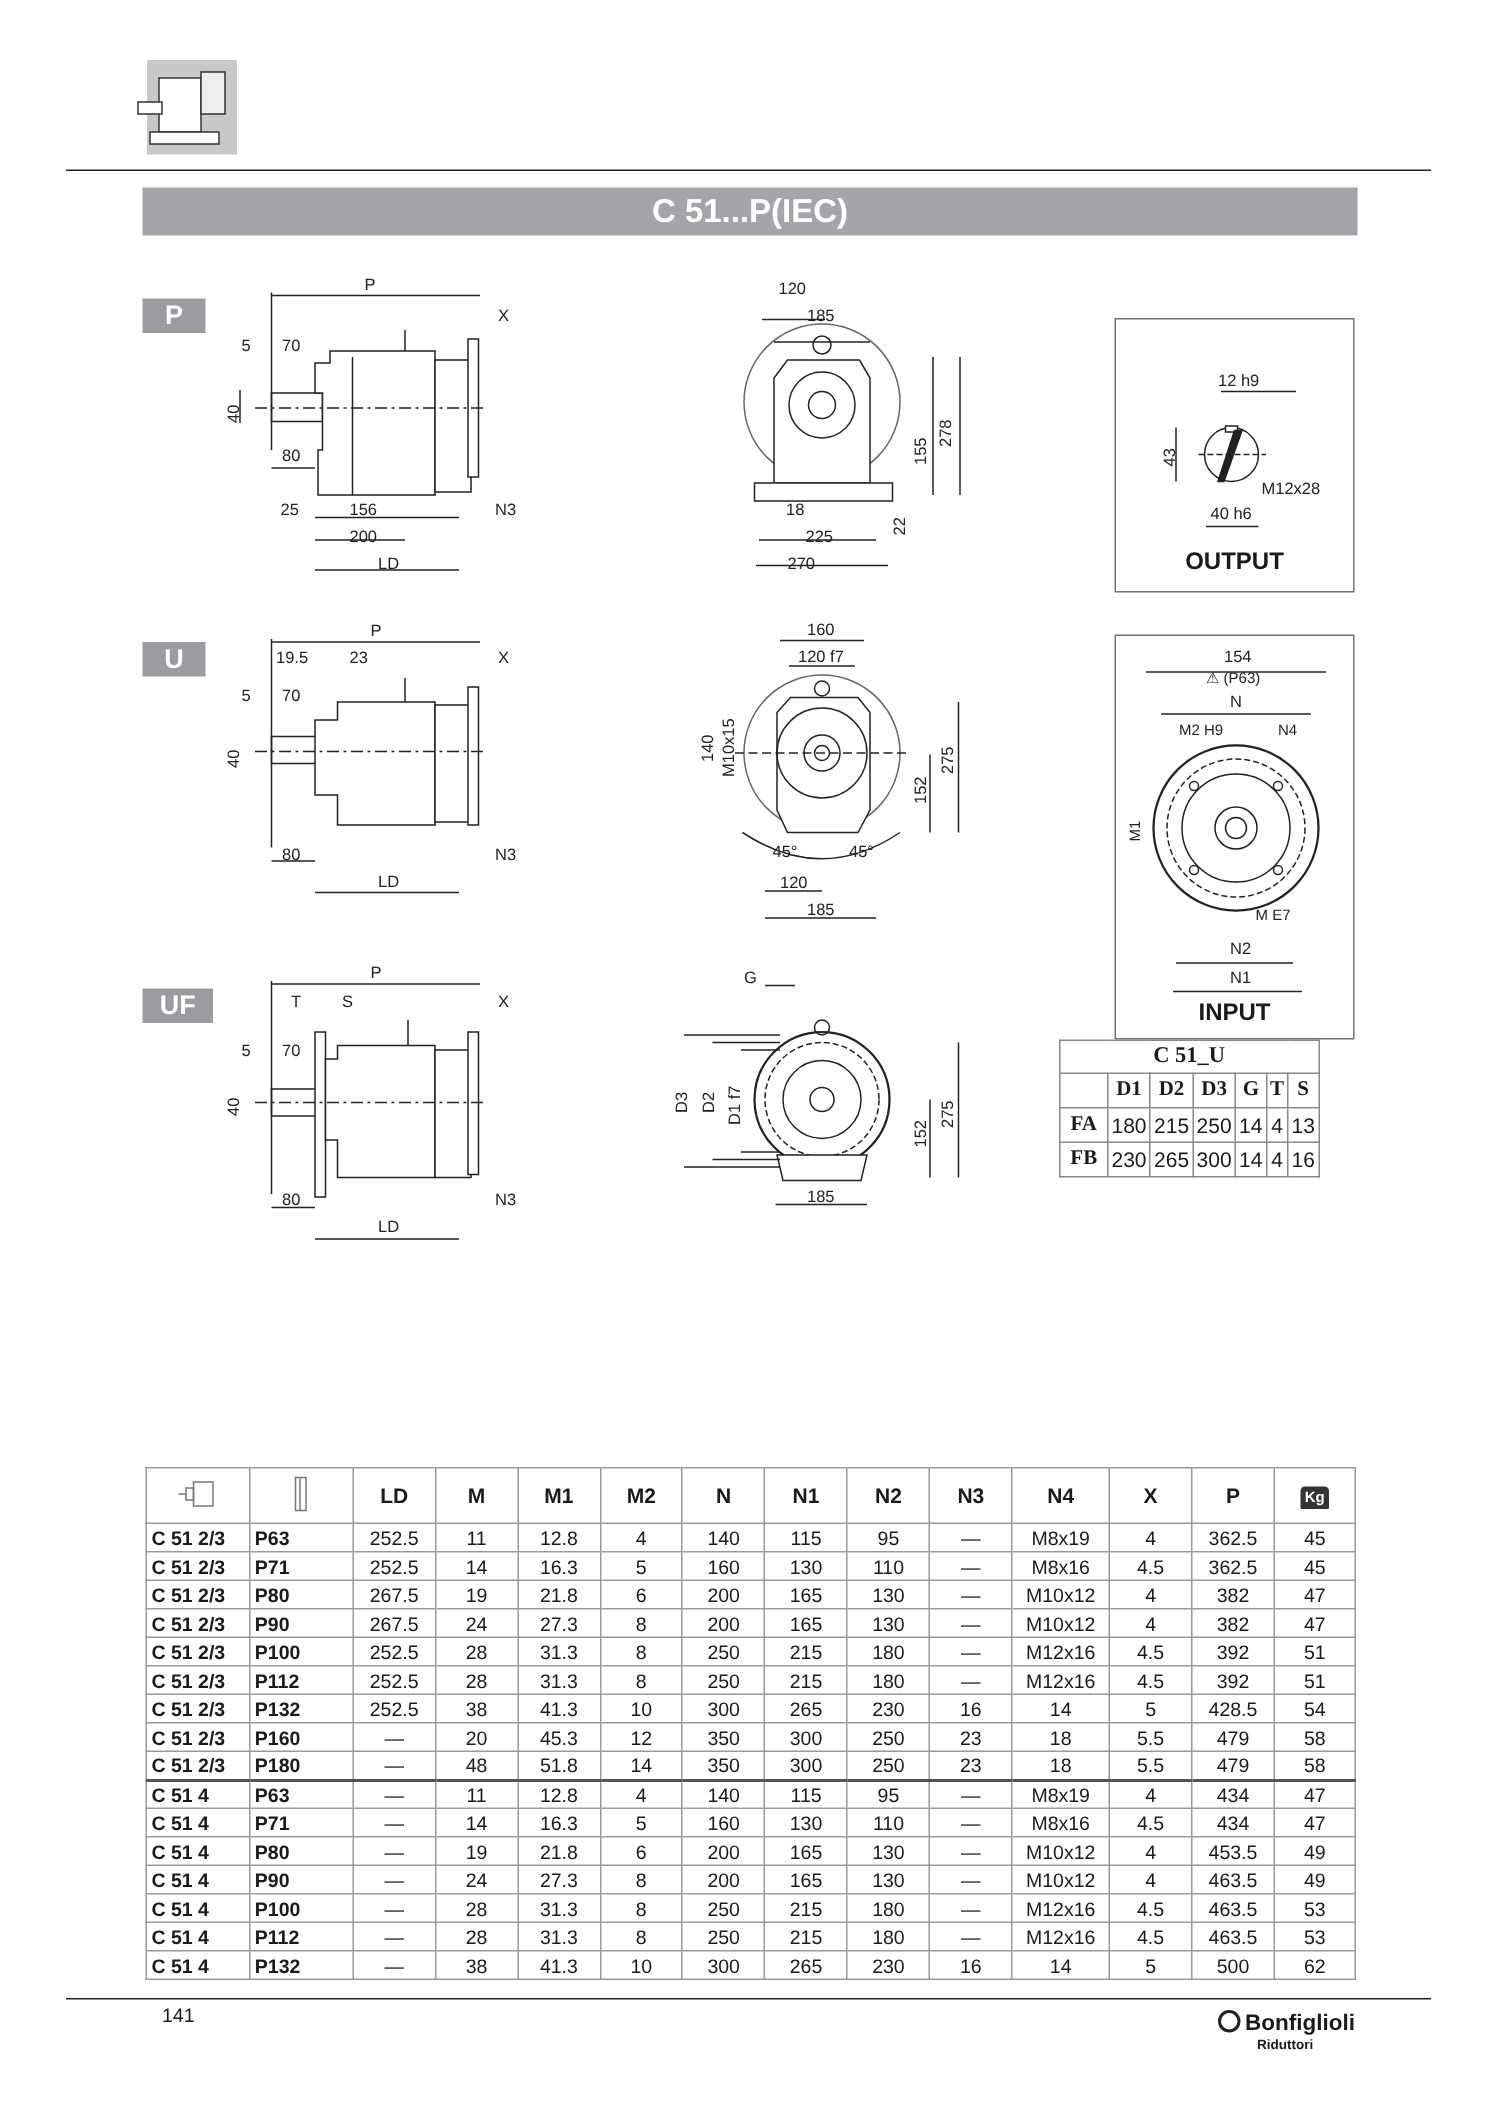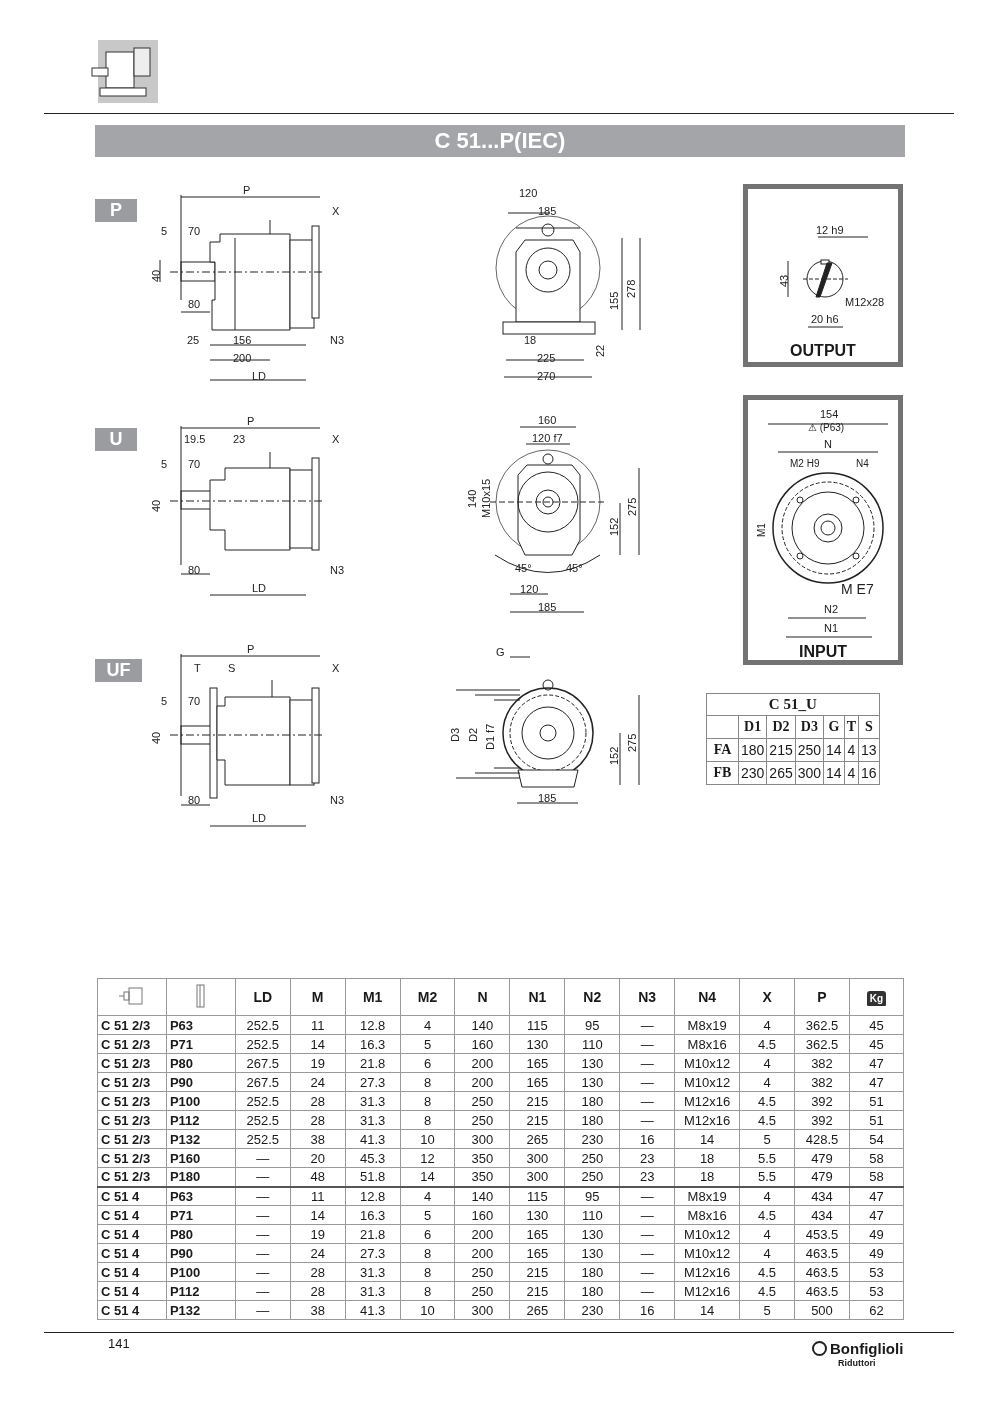--- a/index.html
+++ b/index.html
@@ -5,21 +5,21 @@
   * { box-sizing: border-box; margin: 0; padding: 0; }
   body { width: 1000px; height: 1414px; background: #fff; position: relative; font-family: "Liberation Sans", sans-serif; color: #1a1a1a; overflow: hidden; }
   .abs { position: absolute; }
   .hdr-rule { left: 44px; top: 113px; width: 910px; height: 1px; background: #222; }
   .thumb { left: 98px; top: 40px; width: 60px; height: 63px; background: #c8c8c8; }
   .title-bar { left: 95px; top: 125px; width: 810px; height: 32px; background: #a3a5a8; }
   .title-text { left: 0; width: 810px; top: 3px; text-align: center; color: #fff; font-weight: bold; font-size: 22px; }
   .tag { background: #9a9c9f; color: #fff; font-weight: bold; font-size: 18px; text-align: center; line-height: 23px; height: 23px; }
   .dim { font-size: 11px; color: #222; white-space: nowrap; }
   .vdim { font-size: 11px; color: #222; white-space: nowrap; transform: rotate(-90deg); transform-origin: left top; }
-  .box { border: 5px solid #737373; }
+  .box { border: 1px solid #737373; margin-top: 28px; }
   .box-label { font-weight: bold; font-size: 16px; text-align: center; width: 100%; }
   svg { position: absolute; overflow: visible; }
   table.cu { position: absolute; left: 706px; top: 693px; border-collapse: collapse; font-size: 14px; }
   table.cu td { border: 1px solid #888; text-align: center; padding: 0 2px; height: 23px; }
   table.cu td.h { font-weight: bold; font-family: Liberation Serif, serif; }
   table.main { position: absolute; left: 97px; top: 978px; border-collapse: collapse; font-size: 13px; width: 807px; }
   table.main th, table.main td { border: 1px solid #999; height: 19px; padding: 0 3px; }
   table.main th { height: 37px; font-weight: bold; font-size: 14px; }
   table.main td { text-align: center; }
   table.main td.l { text-align: left; font-weight: bold; }
@@ -92,38 +92,38 @@
     <line x1="640" y1="238" x2="640" y2="330"></line>
   </g>
 </svg>
 <div class="abs dim" style="left:519px;top:187px">120</div>
 <div class="abs dim" style="left:538px;top:205px">185</div>
 <div class="abs vdim" style="left:625px;top:298px">278</div>
 <div class="abs vdim" style="left:608px;top:310px">155</div>
 <div class="abs dim" style="left:524px;top:334px">18</div>
 <div class="abs vdim" style="left:594px;top:357px">22</div>
 <div class="abs dim" style="left:537px;top:352px">225</div>
-<div class="abs dim" style="left:537px;top:370px">270</div>
+<div class="abs dim" style="left:525px;top:370px">270</div>
 
 <div class="abs box" style="left:743px;top:184px;width:160px;height:183px;">
   <svg style="left:0;top:0" width="160" height="183">
     <g stroke="#222" fill="none">
       <circle cx="77" cy="90" r="18"></circle>
       <rect x="73" y="71" width="8" height="4" fill="#fff"></rect>
       <polygon points="79,74 84,74 72,108 68,108" fill="#222"></polygon>
       <line x1="55" y1="90" x2="100" y2="90" stroke-dasharray="4,2"></line>
       <line x1="70" y1="48" x2="120" y2="48"></line>
       <line x1="40" y1="72" x2="40" y2="108"></line>
       <line x1="60" y1="138" x2="95" y2="138"></line>
     </g>
   </svg>
   <div class="abs dim" style="left:68px;top:35px">12 h9</div>
   <div class="abs vdim" style="left:30px;top:98px">43</div>
   <div class="abs dim" style="left:97px;top:107px">M12x28</div>
-  <div class="abs dim" style="left:63px;top:124px">20 h6</div>
+  <div class="abs dim" style="left:63px;top:124px">40 h6</div>
   <div class="abs box-label" style="left:0;top:153px">OUTPUT</div>
 </div>
 
 <div class="abs tag" style="left:95px;top:428px;width:42px;">U</div>
 <svg style="left:0;top:0" width="1000" height="1414">
   <g stroke="#222" fill="none">
     <line x1="181" y1="428" x2="320" y2="428"></line>
     <line x1="181" y1="426" x2="181" y2="565"></line>
     <rect x="181" y="491" width="30" height="18"></rect>
     <polygon points="210,480 225,480 225,468 290,468 290,550 225,550 225,530 210,530" fill="#fff"></polygon>
@@ -192,21 +192,21 @@
       <line x1="40" y1="218" x2="118" y2="218"></line>
       <line x1="38" y1="237" x2="124" y2="237"></line>
     </g>
   </svg>
   <div class="abs dim" style="left:72px;top:8px">154</div>
   <div class="abs dim" style="left:60px;top:22px;font-size:10px">⚠ (P63)</div>
   <div class="abs dim" style="left:76px;top:38px">N</div>
   <div class="abs dim" style="left:42px;top:58px;font-size:10px">M2 H9</div>
   <div class="abs dim" style="left:108px;top:58px;font-size:10px">N4</div>
   <div class="abs vdim" style="left:8px;top:137px;font-size:10px">M1</div>
-  <div class="abs dim" style="left:93px;top:181px;font-size:14px">M E7</div>
+  <div class="abs dim" style="left:93px;top:181px;font-size:10px">M E7</div>
   <div class="abs dim" style="left:76px;top:203px">N2</div>
   <div class="abs dim" style="left:76px;top:222px">N1</div>
   <div class="abs box-label" style="left:0;top:243px">INPUT</div>
 </div>
 
 <div class="abs tag" style="left:95px;top:659px;width:47px;">UF</div>
 <svg style="left:0;top:0" width="1000" height="1414">
   <g stroke="#222" fill="none">
     <line x1="181" y1="656" x2="320" y2="656"></line>
     <line x1="181" y1="654" x2="181" y2="796"></line>

